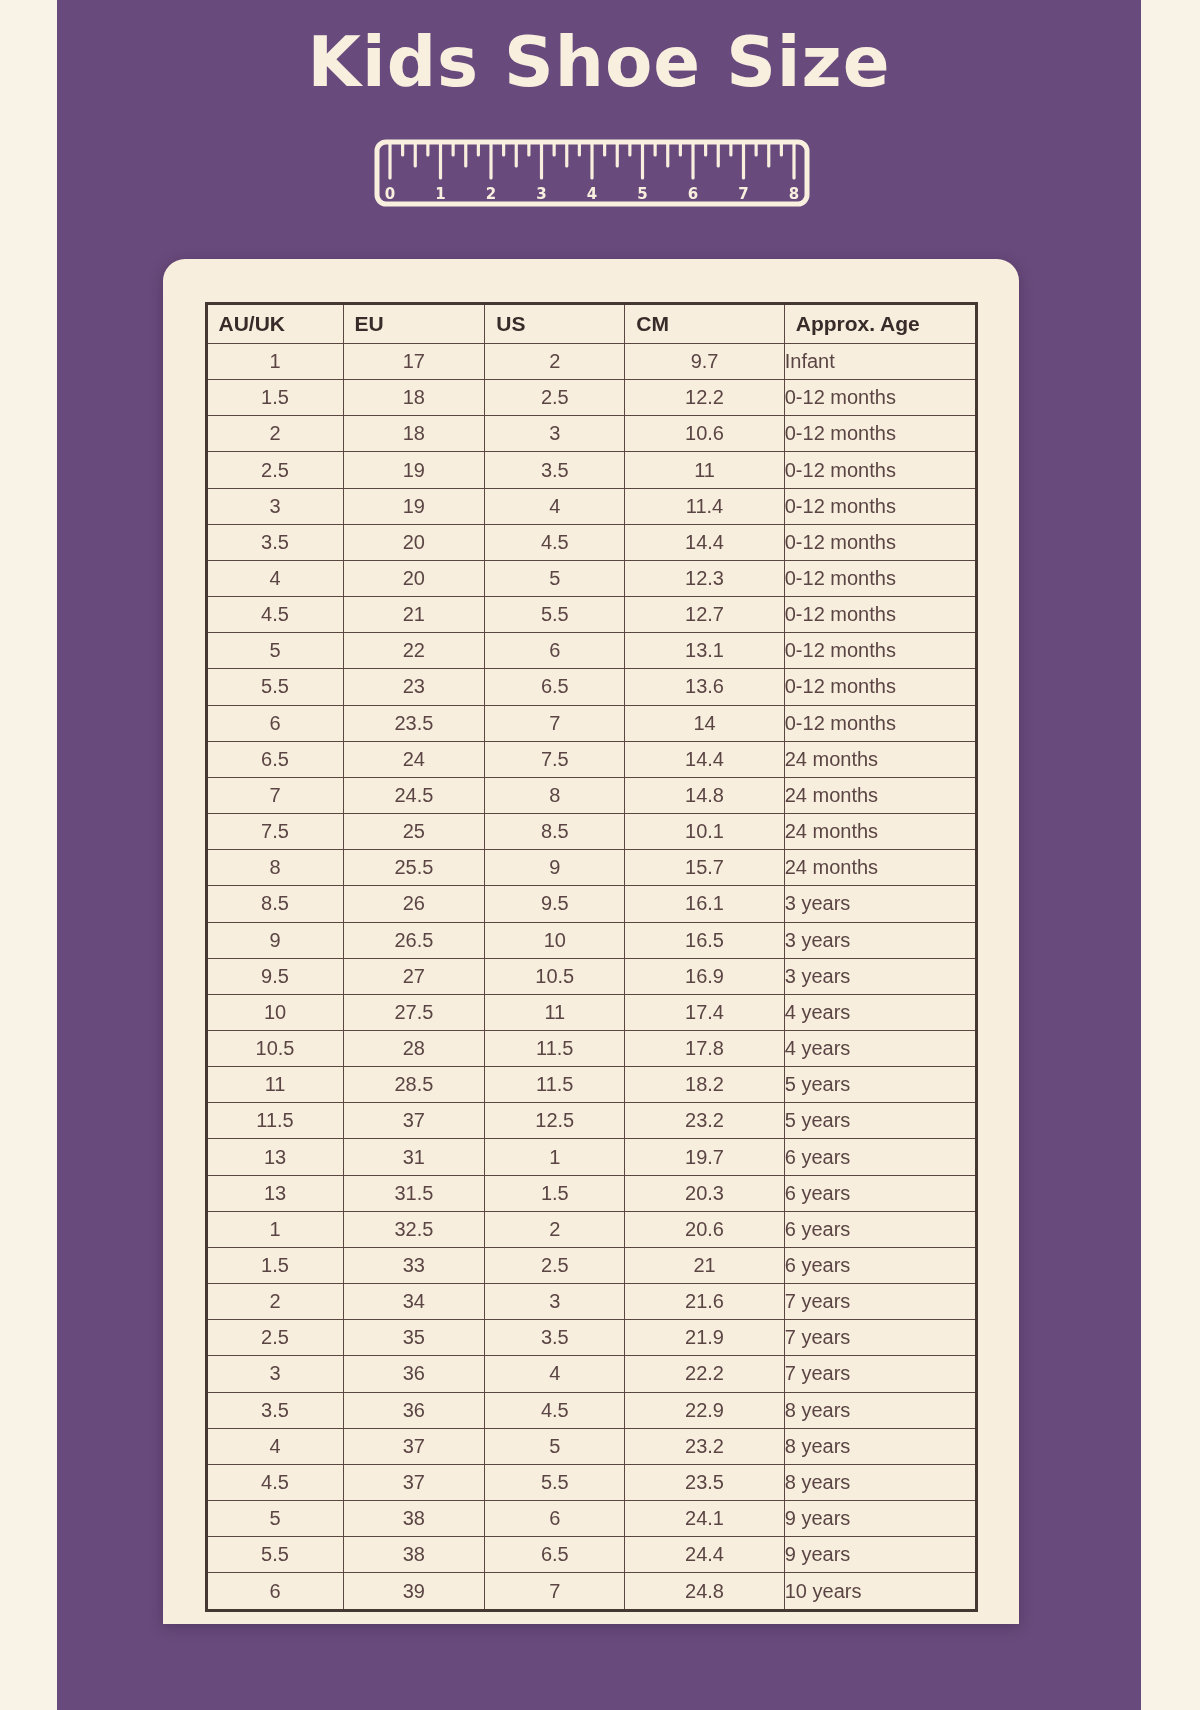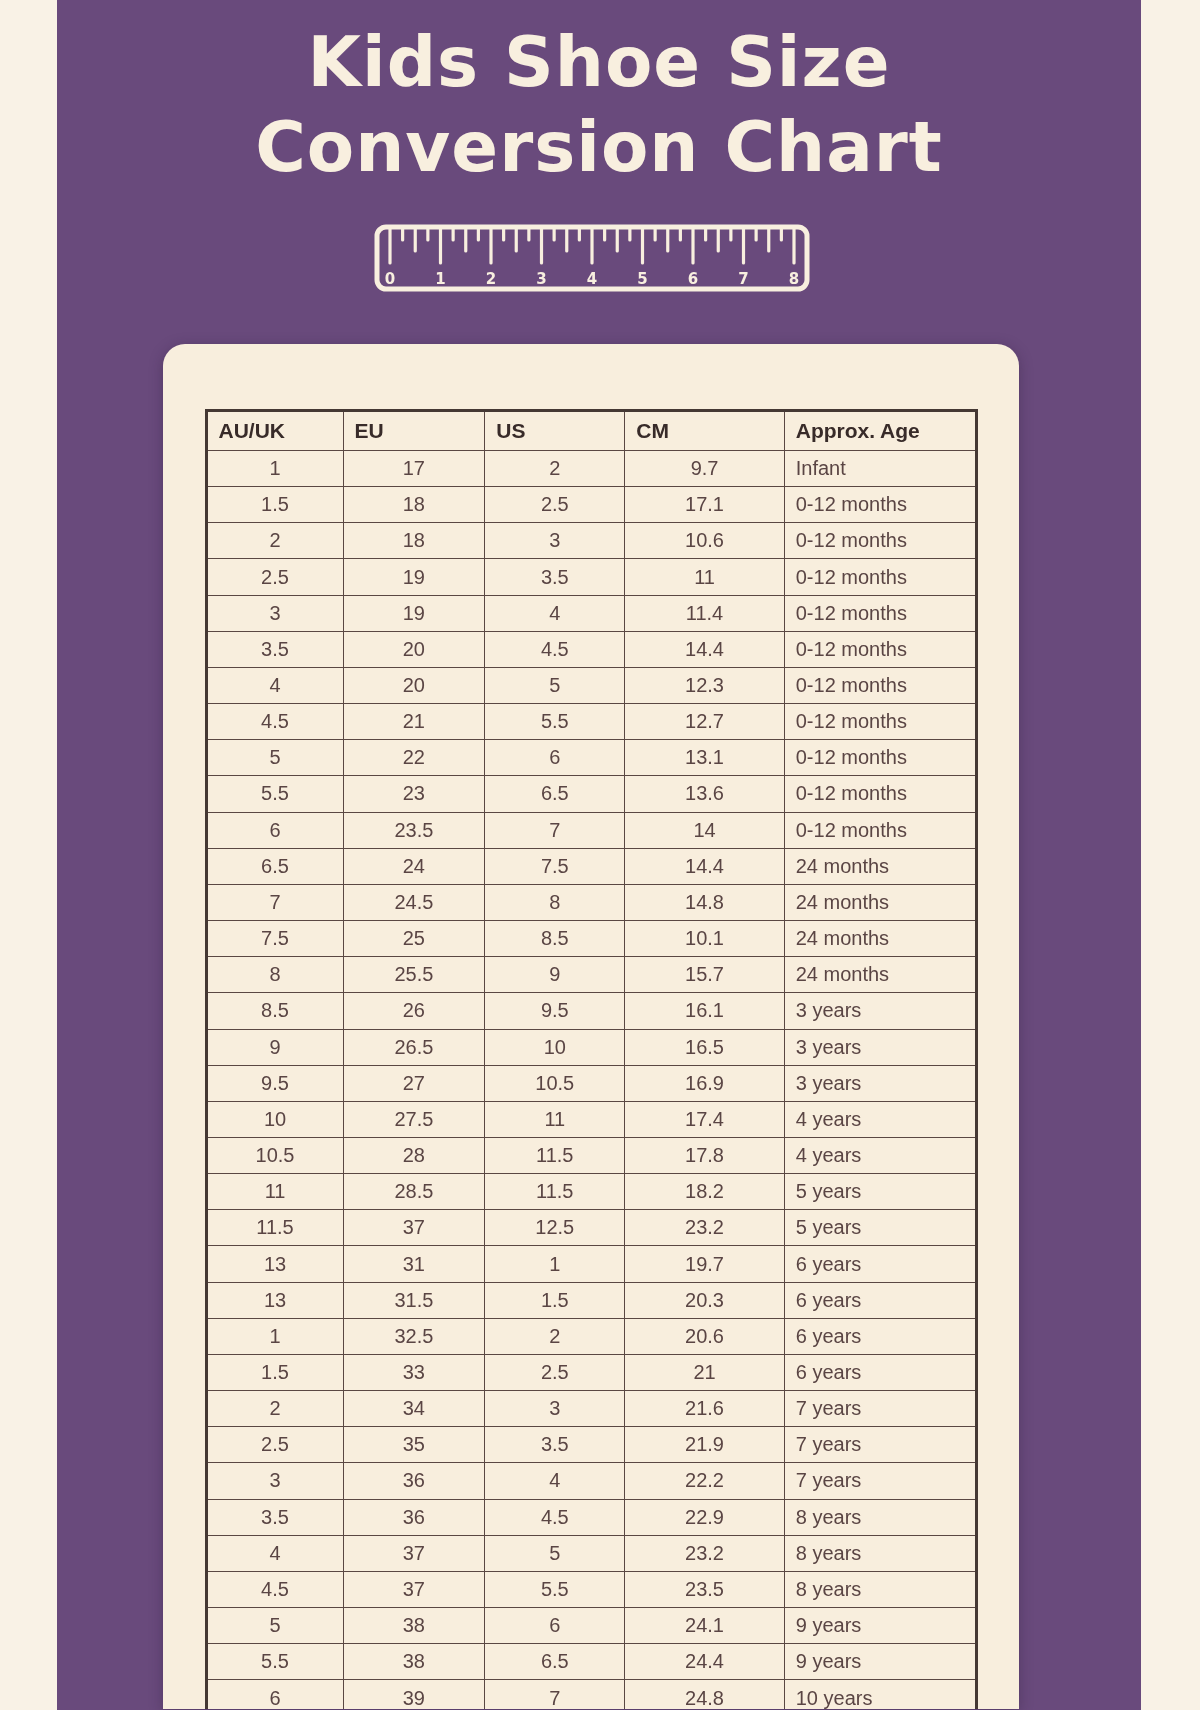--- a/index.html
+++ b/index.html
@@ -44,21 +44,21 @@
   }
   .card{
     margin:50px 0 0 106px;
     width:856px; height:1365px;
     background:var(--card-cream);
     border-radius:22px 22px 0 0;
     box-shadow:0 3px 14px rgba(42,26,58,0.35);
     overflow:hidden;
   }
   table.conv{
-    margin:65px auto 0 auto;
+    margin:43px auto 0 auto;
     width:770px; height:1307px;
     border-collapse:collapse;
     table-layout:fixed;
     border:3px solid var(--table-border-outer);
   }
   table.conv th, table.conv td{
     border:1.8px solid var(--table-border);
   }
   table.conv thead tr{height:40px;}
   table.conv th{
@@ -70,28 +70,27 @@
     vertical-align:middle;
   }
   table.conv td{
     font-size:20px;
     color:var(--cell-text);
     text-align:center;
     vertical-align:middle;
   }
   table.conv td.age{
     text-align:left;
-    padding-left:11px;
   }
 </style>
 </head>
 <body>
 
 <div class="panel">
-  <h1 class="title"><span>Kids Shoe Size</span><br><span>Conversion Chart</span></h1>
+  <h1 class="title"><span>Kids Shoe Size</span><br></h1>
 
   <svg class="ruler" viewBox="0 0 436 76" xmlns="http://www.w3.org/2000/svg">
     <rect x="3" y="9" width="430" height="62" rx="9" fill="none" stroke="#f8efdf" stroke-width="5"></rect>
     <g id="ruler-ticks" stroke="#f8efdf" stroke-width="3.2" stroke-linecap="round">
         <line x1="16" y1="9" x2="16" y2="45"></line>
         <line x1="28.625" y1="9" x2="28.625" y2="22"></line>
         <line x1="41.25" y1="9" x2="41.25" y2="33"></line>
         <line x1="53.875" y1="9" x2="53.875" y2="22"></line>
         <line x1="66.5" y1="9" x2="66.5" y2="45"></line>
         <line x1="79.125" y1="9" x2="79.125" y2="22"></line>
@@ -159,21 +158,21 @@
             <td>1</td>
             <td>17</td>
             <td>2</td>
             <td>9.7</td>
             <td class="age">Infant</td>
           </tr>
           <tr>
             <td>1.5</td>
             <td>18</td>
             <td>2.5</td>
-            <td>17.1</td>
+            <td>12.2</td>
             <td class="age">0-12 months</td>
           </tr>
           <tr>
             <td>2</td>
             <td>18</td>
             <td>3</td>
             <td>10.6</td>
             <td class="age">0-12 months</td>
           </tr>
           <tr>

